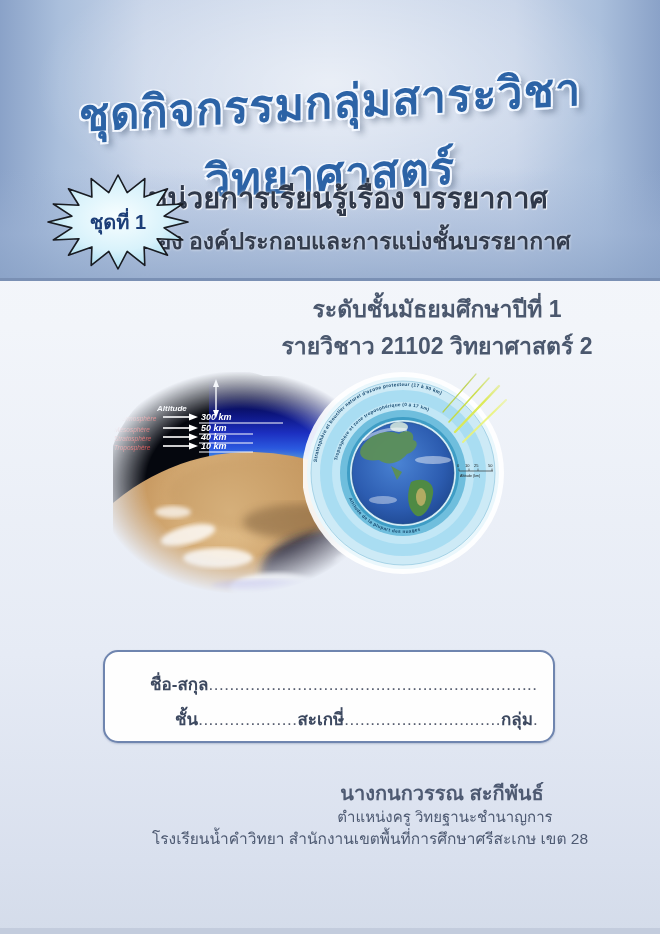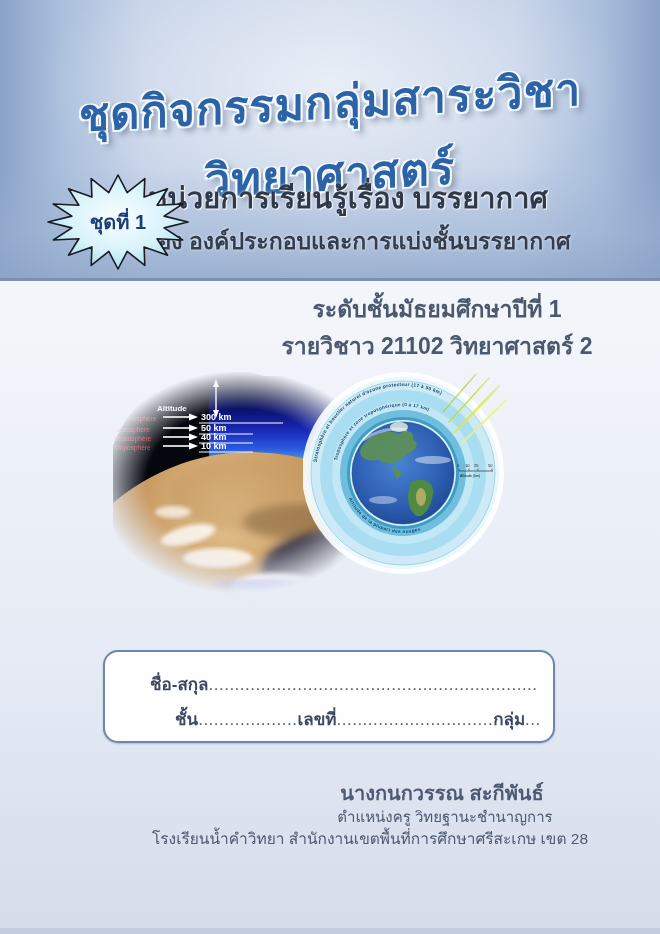--- a/index.html
+++ b/index.html
@@ -44,20 +44,21 @@
     position:absolute;left:0;right:0;text-align:center;transform:translateX(107px);
     font-size:23px;font-weight:bold;color:#4b586e;
   }
   .grade-line.l1{top:291px;}
   .grade-line.l2{top:328px;}
   
   .fig-left{
     position:absolute;left:113px;top:372px;width:290px;height:230px;z-index:1;
     -webkit-mask:radial-gradient(ellipse 51% 50% at 44% 48%, #000 64%, transparent 97%);
     mask:radial-gradient(ellipse 51% 50% at 44% 48%, #000 64%, transparent 97%);
+    font-style:italic;
   }
   .fig-right{
     position:absolute;left:303px;top:370px;width:205px;height:210px;z-index:2;
     -webkit-mask:radial-gradient(circle at 49% 49%, #000 72%, transparent 99%);
     mask:radial-gradient(circle at 49% 49%, #000 72%, transparent 99%);
   }
   
   .form-box{
     position:absolute;left:103px;top:650px;width:452px;height:93px;z-index:3;
     background:#fefefe;border:2px solid #72a;border-color:#6f85af;border-radius:15px;
@@ -241,21 +242,21 @@
         <text x="157" y="107" font-size="3.6" fill="#222222">Altitude (km)</text>
       </g>
     </svg>
   </div>
 
   <div class="form-box">
     <div class="form-line l1">
       <span>ชื่อ-สกุล</span><span class="dots">..........................................................................................................</span>
     </div>
     <div class="form-line l2">
-      <span>ชั้น</span><span class="dots">...................</span><span>เลขที่</span><span class="dots">..............................</span><span>กลุ่ม</span><span class="dots">.....................</span>
+      <span>ชั้น</span><span class="dots">...................</span><span>สะเกษี่</span><span class="dots">..............................</span><span>กลุ่ม</span><span class="dots">.....................</span>
     </div>
   </div>
 
   <div class="footer-line author">นางกนกวรรณ  สะกีพันธ์</div>
   <div class="footer-line position">ตำแหน่งครู  วิทยฐานะชำนาญการ</div>
   <div class="footer-line school">โรงเรียนน้ำคำวิทยา  สำนักงานเขตพื้นที่การศึกษาศรีสะเกษ  เขต 28</div>
 
   <div class="bottom-strip"></div>
 </div>
 

